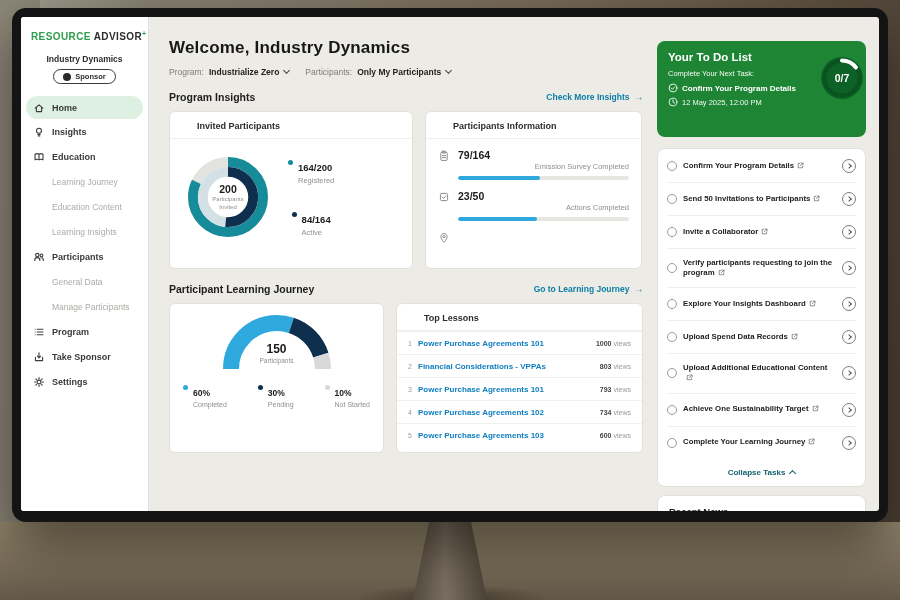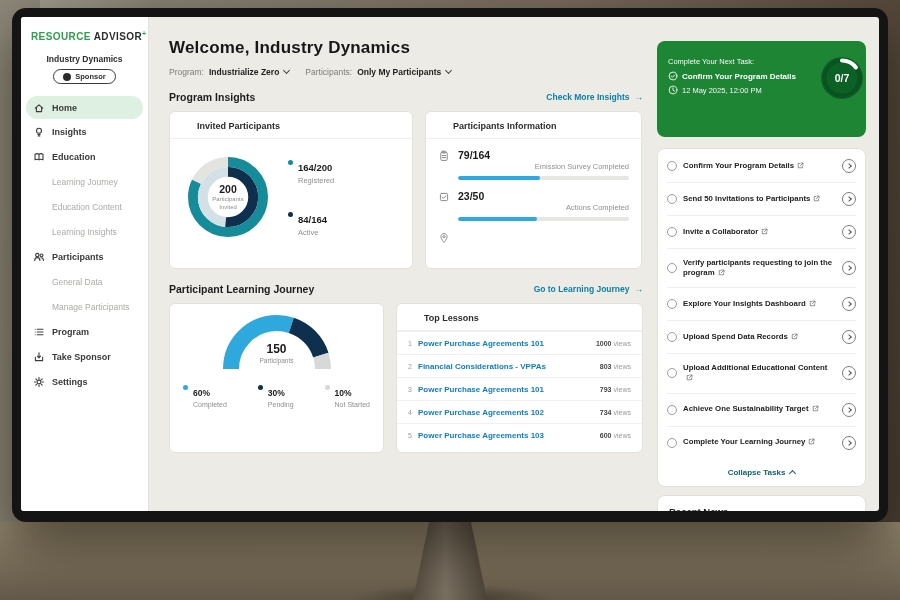--- a/index.html
+++ b/index.html
@@ -61,21 +61,21 @@
   .card-edu{width:215px;height:150px;}
   .card-lessons{width:247px;height:150px;}
 
   
   .donut-wrap{display:flex;align-items:center;padding:12px 8px 0 12px;}
   .donut{position:relative;width:92px;height:92px;}
   .donut svg{width:92px;height:92px;display:block;}
   .donut-center{position:absolute;inset:0;display:flex;flex-direction:column;align-items:center;justify-content:center;text-align:center;}
   .dc-value{font-size:10.5px;font-weight:bold;color:#1b1b1b;}
   .dc-label{font-size:6px;color:#8f8f8f;width:40px;line-height:1.25;margin-top:1px;}
-  .legend-col{margin-left:14px;display:flex;flex-direction:column;gap:24px;}
+  .legend-col{margin-left:14px;display:flex;flex-direction:column;gap:24px;align-items:center;}
   .legend-item{position:relative;padding-left:10px;}
   .dot{position:absolute;left:0;top:3px;width:5px;height:5px;border-radius:50%;}
   .dot.teal{background:#168b99;} .dot.navy{background:#0f2f4e;}
   .dot.blue{background:#2fa8dd;} .dot.gray{background:#d8d8d8;}
   .lg-value{font-size:9.5px;font-weight:bold;color:#1b1b1b;}
   .lg-label{font-size:7.5px;color:#8f8f8f;margin-top:1px;}
 
   
   .stats{padding:10px 12px 0;}
   .stat{display:flex;gap:8px;margin-bottom:10px;}
@@ -417,20 +417,21 @@
               <span class="l-rank">5</span>
               <a class="l-title">Power Purchase Agreements 103</a>
               <span class="l-views"><span style="font-weight:600;color:#444;">600</span><span>views</span></span>
             </div>
           </section>
         </div>
       </main>
 
       <aside class="rightcol">
         <section class="todo-hero">
+          <div class="todo-title">Your To Do List</div>
           <div class="todo-sub">Complete Your Next Task:</div>
           <div class="todo-task">
             <span class="hicon">
                 <svg viewBox="0 0 10 10" fill="none" stroke="#fff" stroke-width=".9" stroke-linecap="round" stroke-linejoin="round">
                   <circle cx="5" cy="5" r="3.9"></circle>
                   <path d="M3.3 5.1 L4.5 6.3 L6.8 3.9"></path>
                 </svg>
               </span>
             <span>Confirm Your Program Details</span>
           </div>

